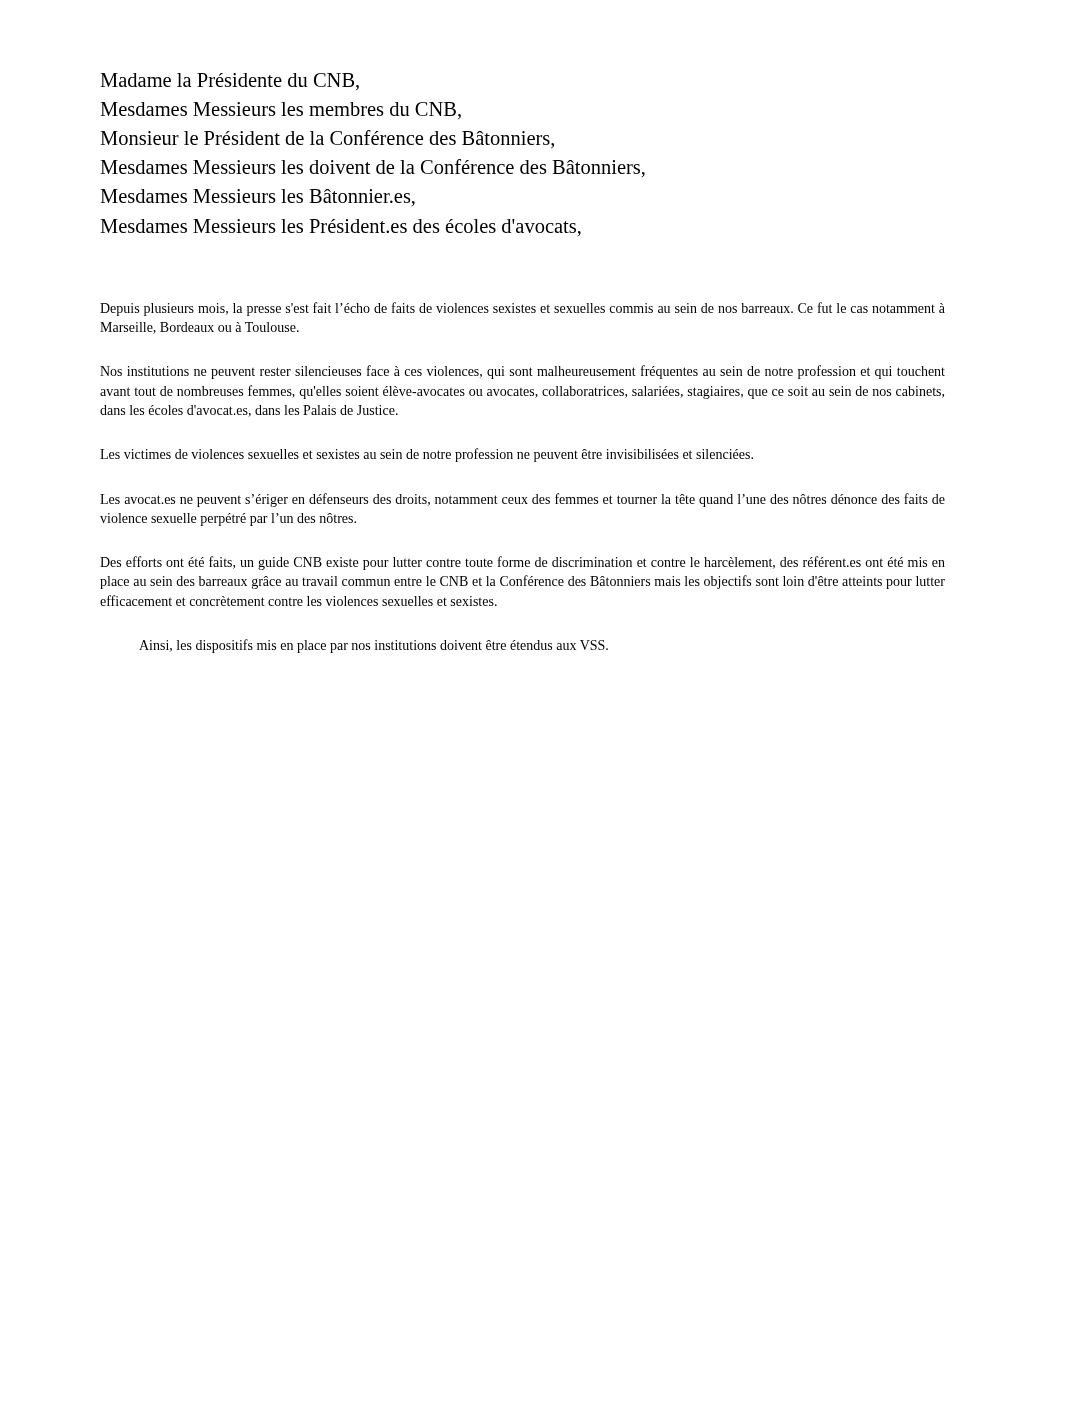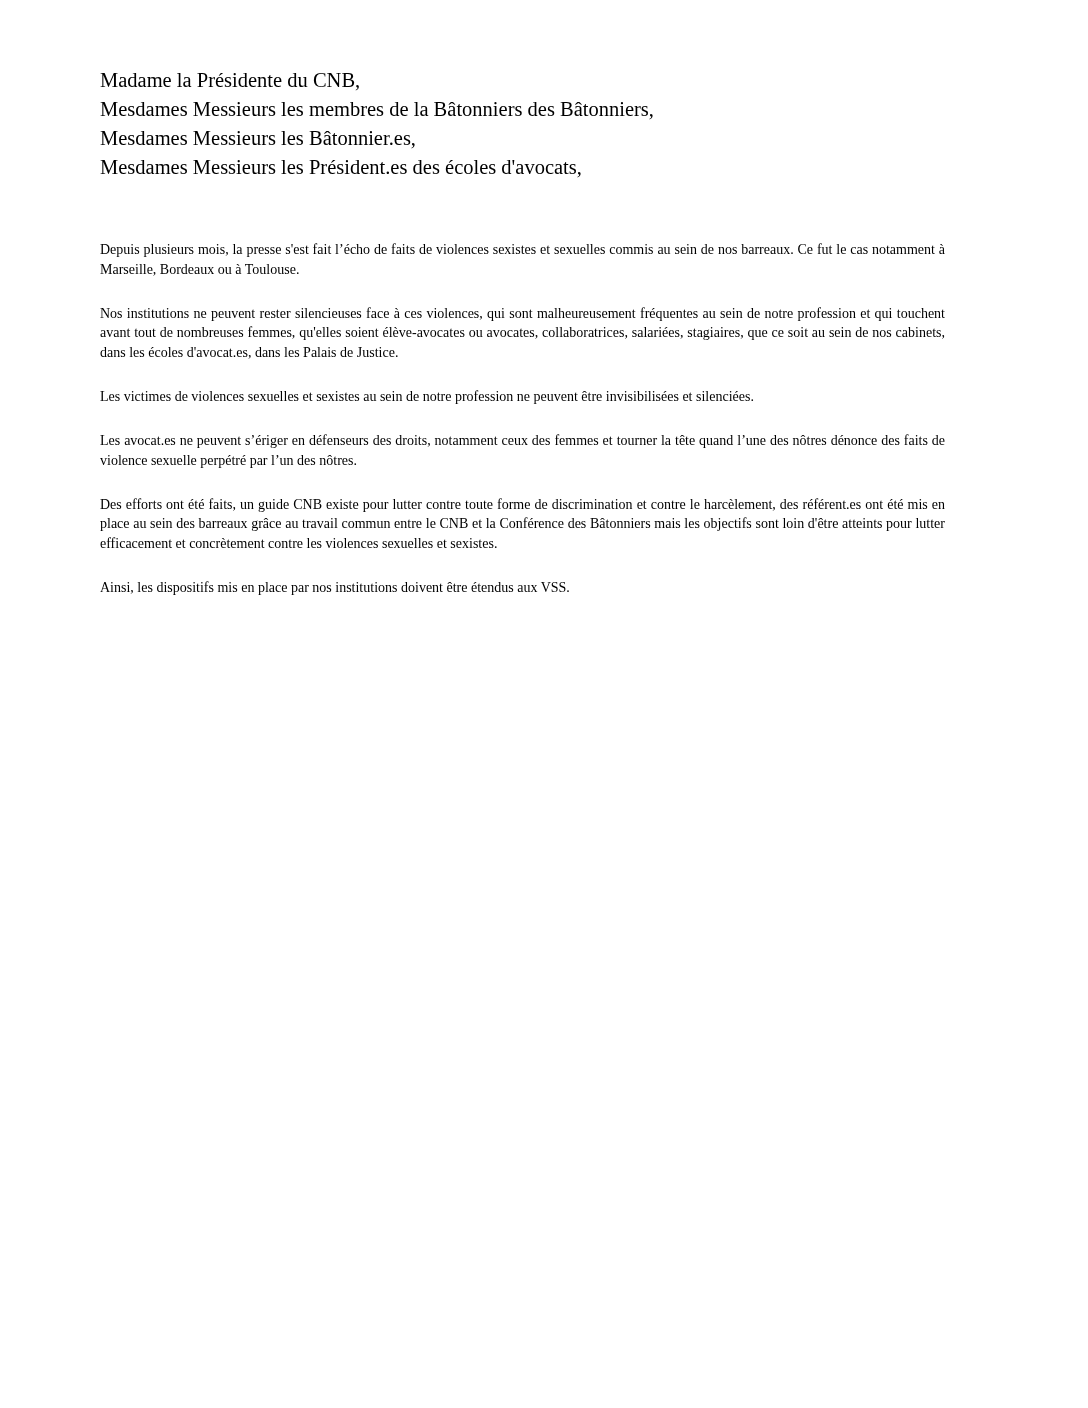--- a/index.html
+++ b/index.html
@@ -38,31 +38,34 @@
     margin-top: 58px;
   }
   p.para {
     font-size: 14px;
     line-height: 1.38;
     text-align: justify;
     margin: 0 0 25px 0;
   }
   p.para:last-child {
     margin-bottom: 0;
+    margin-left: 39px;
   }
 </style>
 </head>
 <body>
 
 <div class="page">
   <div class="content">
 
     <div class="salutation">
       <div class="line">Madame la Présidente du CNB,</div>
-      <div class="line">Mesdames Messieurs les membres de la Bâtonniers des Bâtonniers,</div>
+      <div class="line">Mesdames Messieurs les membres du CNB,</div>
+      <div class="line">Monsieur le Président de la Conférence des Bâtonniers,</div>
+      <div class="line">Mesdames Messieurs les doivent de la Conférence des Bâtonniers,</div>
       <div class="line">Mesdames Messieurs les Bâtonnier.es,</div>
       <div class="line">Mesdames Messieurs les Président.es des écoles d'avocats,</div>
     </div>
 
     <div class="body-block">
       <p class="para">Depuis plusieurs mois, la presse s'est fait l’écho de  faits de violences sexistes et sexuelles commis au sein de nos barreaux. Ce fut le cas notamment à Marseille, Bordeaux ou à Toulouse.</p>
       <p class="para">Nos institutions ne peuvent rester silencieuses   face à ces violences, qui sont malheureusement fréquentes au sein de notre profession et qui touchent avant tout de nombreuses femmes, qu'elles soient élève-avocates ou avocates, collaboratrices, salariées, stagiaires, que ce soit au sein de nos cabinets, dans les écoles d'avocat.es, dans les Palais de Justice.</p>
       <p class="para">Les victimes de violences sexuelles et sexistes au sein de notre profession ne peuvent être invisibilisées et silenciées.</p>
       <p class="para">Les avocat.es ne peuvent s’ériger en défenseurs des droits, notamment ceux des femmes et tourner la tête quand l’une des nôtres dénonce des faits de violence sexuelle perpétré par l’un des nôtres.</p>
       <p class="para">Des efforts ont été faits, un guide CNB existe pour lutter contre toute forme de discrimination et contre le harcèlement, des référent.es ont été mis en place au sein des barreaux grâce au travail commun entre le CNB et la Conférence des Bâtonniers mais les objectifs sont loin d'être atteints pour lutter efficacement et concrètement contre les violences sexuelles et sexistes.</p>

